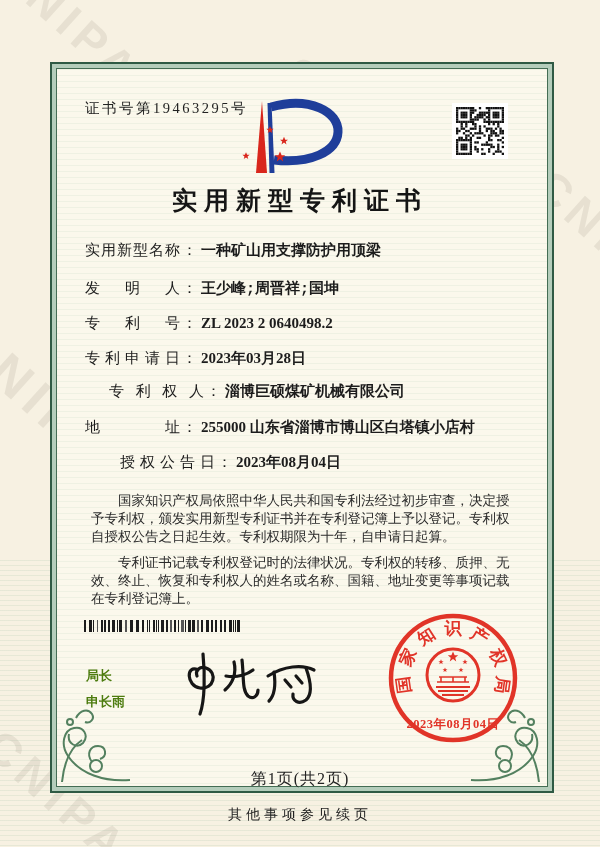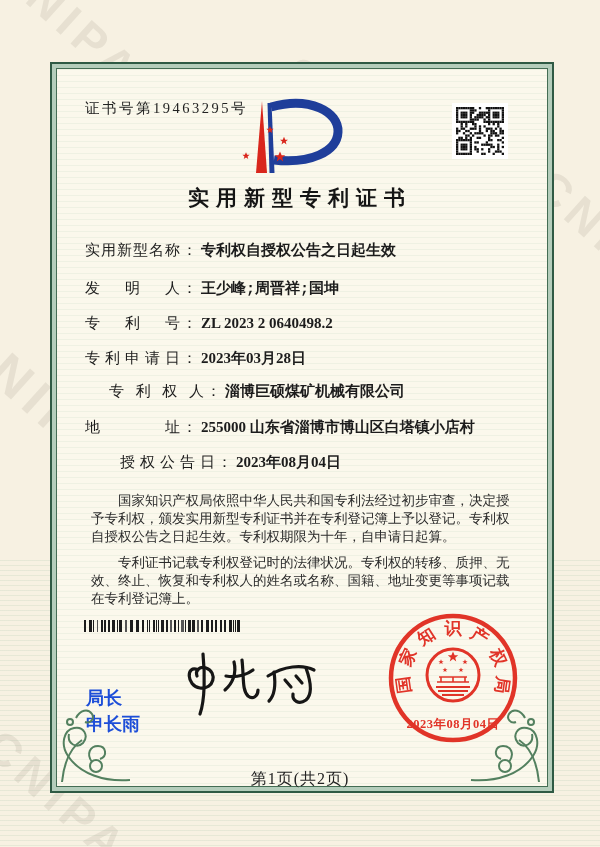--- a/index.html
+++ b/index.html
@@ -26,38 +26,38 @@
 
   .layer{position:absolute;left:0;top:0;width:600px;height:739px;z-index:3;}
 
   .cert-no{position:absolute;left:85px;top:99px;font-size:14.5px;letter-spacing:2.5px;color:#222;}
 
   .logo{position:absolute;left:240px;top:94px;}
   .qr{position:absolute;left:452px;top:103px;width:56px;height:56px;background:#fff;
     display:flex;align-items:center;justify-content:center;}
 
   .title{position:absolute;left:0;top:184px;width:600px;text-align:center;
-    font-size:21px;font-weight:bold;letter-spacing:7px;color:#151515;}
+    font-size:25px;font-weight:bold;letter-spacing:7px;color:#151515;}
 
   .fields{position:absolute;left:85px;top:241px;width:440px;font-size:15px;color:#1c1c1c;}
   .frow{position:absolute;left:0;white-space:nowrap;}
   .flabel{display:inline-block;width:95px;text-align:justify;text-align-last:justify;vertical-align:bottom;}
   .fcolon{display:inline-block;margin:0 4px 0 2px;}
   .fvalue{font-weight:bold;}
   .fpair2{position:absolute;left:222px;top:0;white-space:nowrap;}
   .fpair2 .flabel{width:80px;}
 
   .body-text{position:absolute;left:83px;top:484px;width:436px;font-size:13.5px;
     line-height:18px;color:#2b2b2b;}
   .body-text p{margin:8px;text-indent:2em;}
 
   .barcode{position:absolute;left:84px;top:620px;}
 
-  .signer{position:absolute;left:86px;top:685px;font-family:"Liberation Sans","DejaVu Sans",sans-serif;
-    font-size:18px;font-weight:bold;color:#1d4ed8;line-height:26px;}
+  .signer{position:absolute;left:86px;top:663px;font-family:"Liberation Sans","DejaVu Sans",sans-serif;
+    font-size:13px;font-weight:bold;color:#4d7c0f;line-height:26px;}
   .signature{position:absolute;left:168px;top:648px;}
 
   .seal{position:absolute;left:386px;top:611px;z-index:4;opacity:0.95;}
   .seal text{font-weight:bold;fill:#e02a1e;}
 
   .flourish{position:absolute;top:700px;z-index:3;}
   .flourish.left{left:56px;}
   .flourish.right{left:469px;transform:scaleX(-1);}
 
   .page-num{position:absolute;left:0;top:769px;width:600px;text-align:center;
@@ -327,21 +327,21 @@
           <rect x="27.43" y="45.71" width="2.29" height="2.29" fill="#111"></rect>
           <rect x="36.57" y="45.71" width="2.29" height="2.29" fill="#111"></rect>
           <rect x="45.71" y="45.71" width="2.29" height="2.29" fill="#111"></rect>
         </svg>
     </div>
 
     <div class="title">实用新型专利证书</div>
 
     <div class="fields">
       <div class="frow" style="top:0;">
-        <span class="flabel">实用新型名称</span><span class="fcolon">：</span><span class="fvalue">专利权自授权公告之日起生效</span>
+        <span class="flabel">实用新型名称</span><span class="fcolon">：</span><span class="fvalue">一种矿山用支撑防护用顶梁</span>
       </div>
       <div class="frow" style="top:38px;font-family:Liberation Mono, monospace;">
         <span class="flabel">发明人</span><span class="fcolon">：</span><span class="fvalue">王少峰;周晋祥;国坤</span>
       </div>
       <div class="frow" style="top:73px;">
         <span class="flabel">专利号</span><span class="fcolon">：</span><span class="fvalue">ZL 2023 2 0640498.2</span>
       </div>
       <div class="frow" style="top:108px;">
         <span class="flabel">专利申请日</span><span class="fcolon">：</span><span class="fvalue">2023年03月28日</span>
       </div>
@@ -463,15 +463,16 @@
         <path d="M74,80 C48,82 24,74 12,56 C4,44 8,30 18,28 C28,26 33,36 27,43 C21,49 11,44 13,34"></path>
         <path d="M6,82 C8,62 14,48 26,40"></path>
         <path d="M36,62 C30,54 34,46 42,46 C50,46 52,56 44,59"></path>
         <path d="M20,18 C24,10 32,8 36,14 C39,19 34,24 29,22"></path>
         <circle cx="40" cy="66" r="6"></circle>
         <circle cx="14" cy="22" r="3"></circle>
       </g>
     </svg>
 
     <div class="page-num">第1页(共2页)</div>
+    <div class="cont-note">其他事项参见续页</div>
 
   </div>
 </div>
 
 </body></html>

